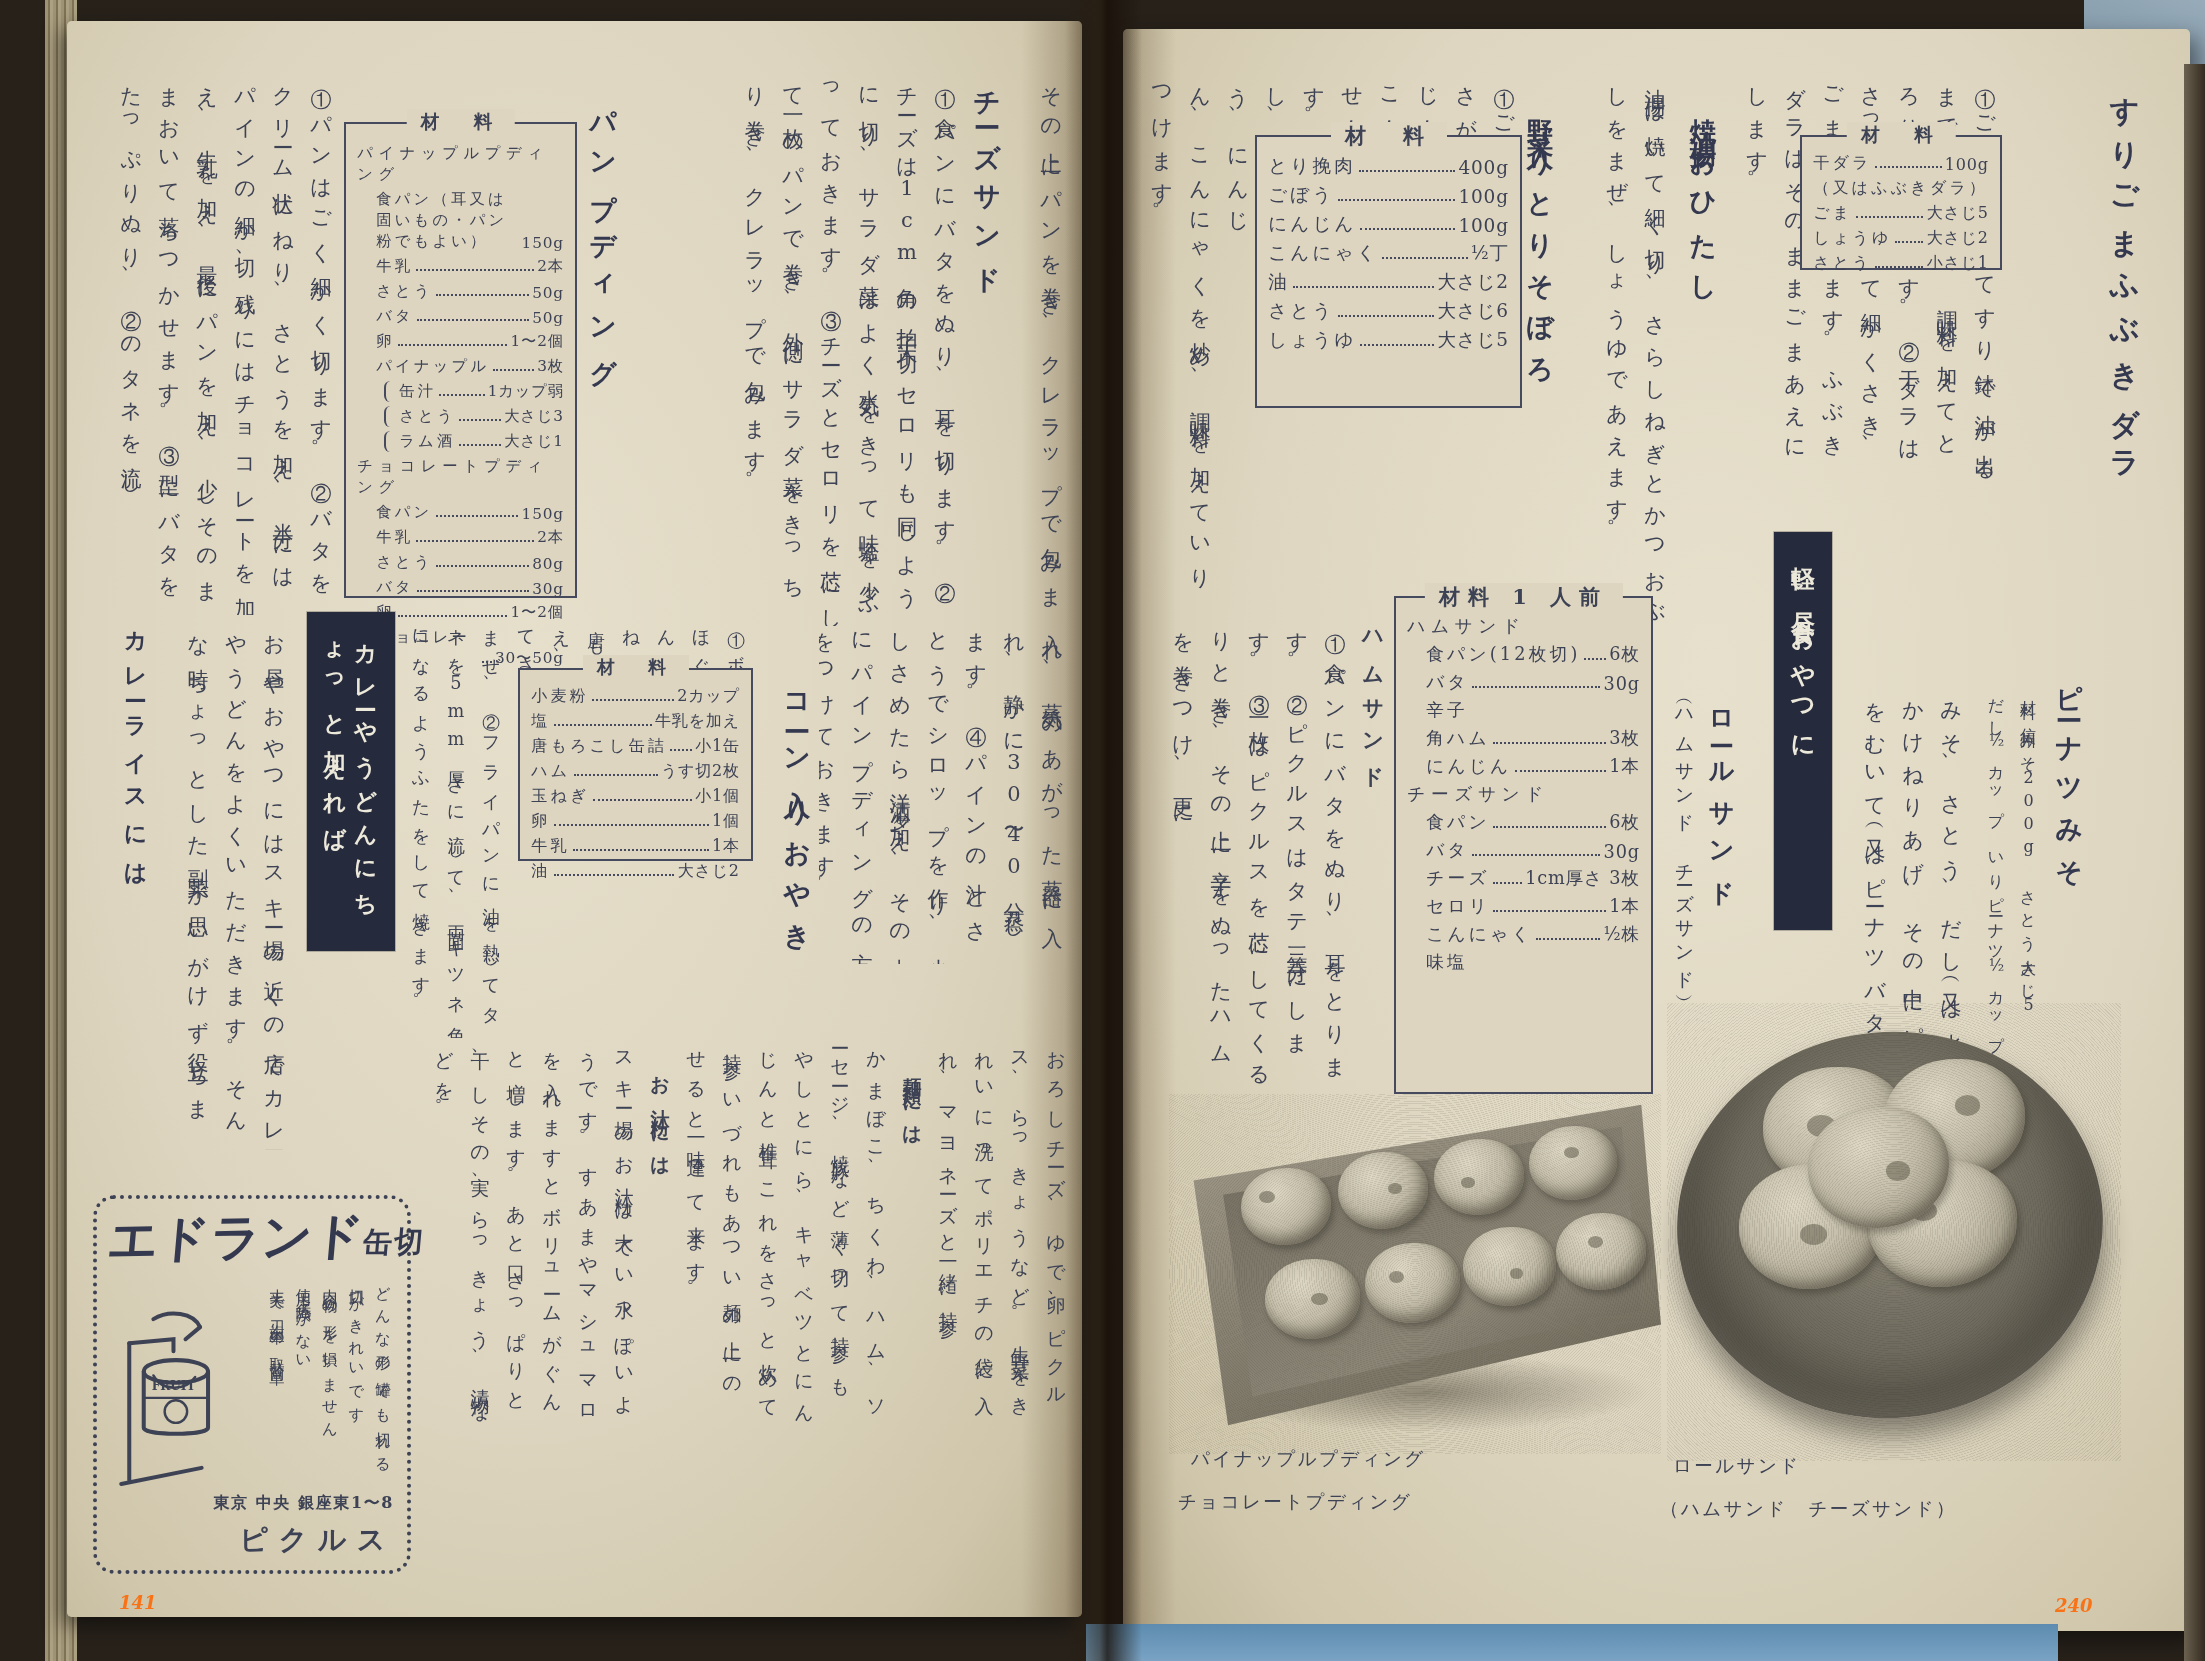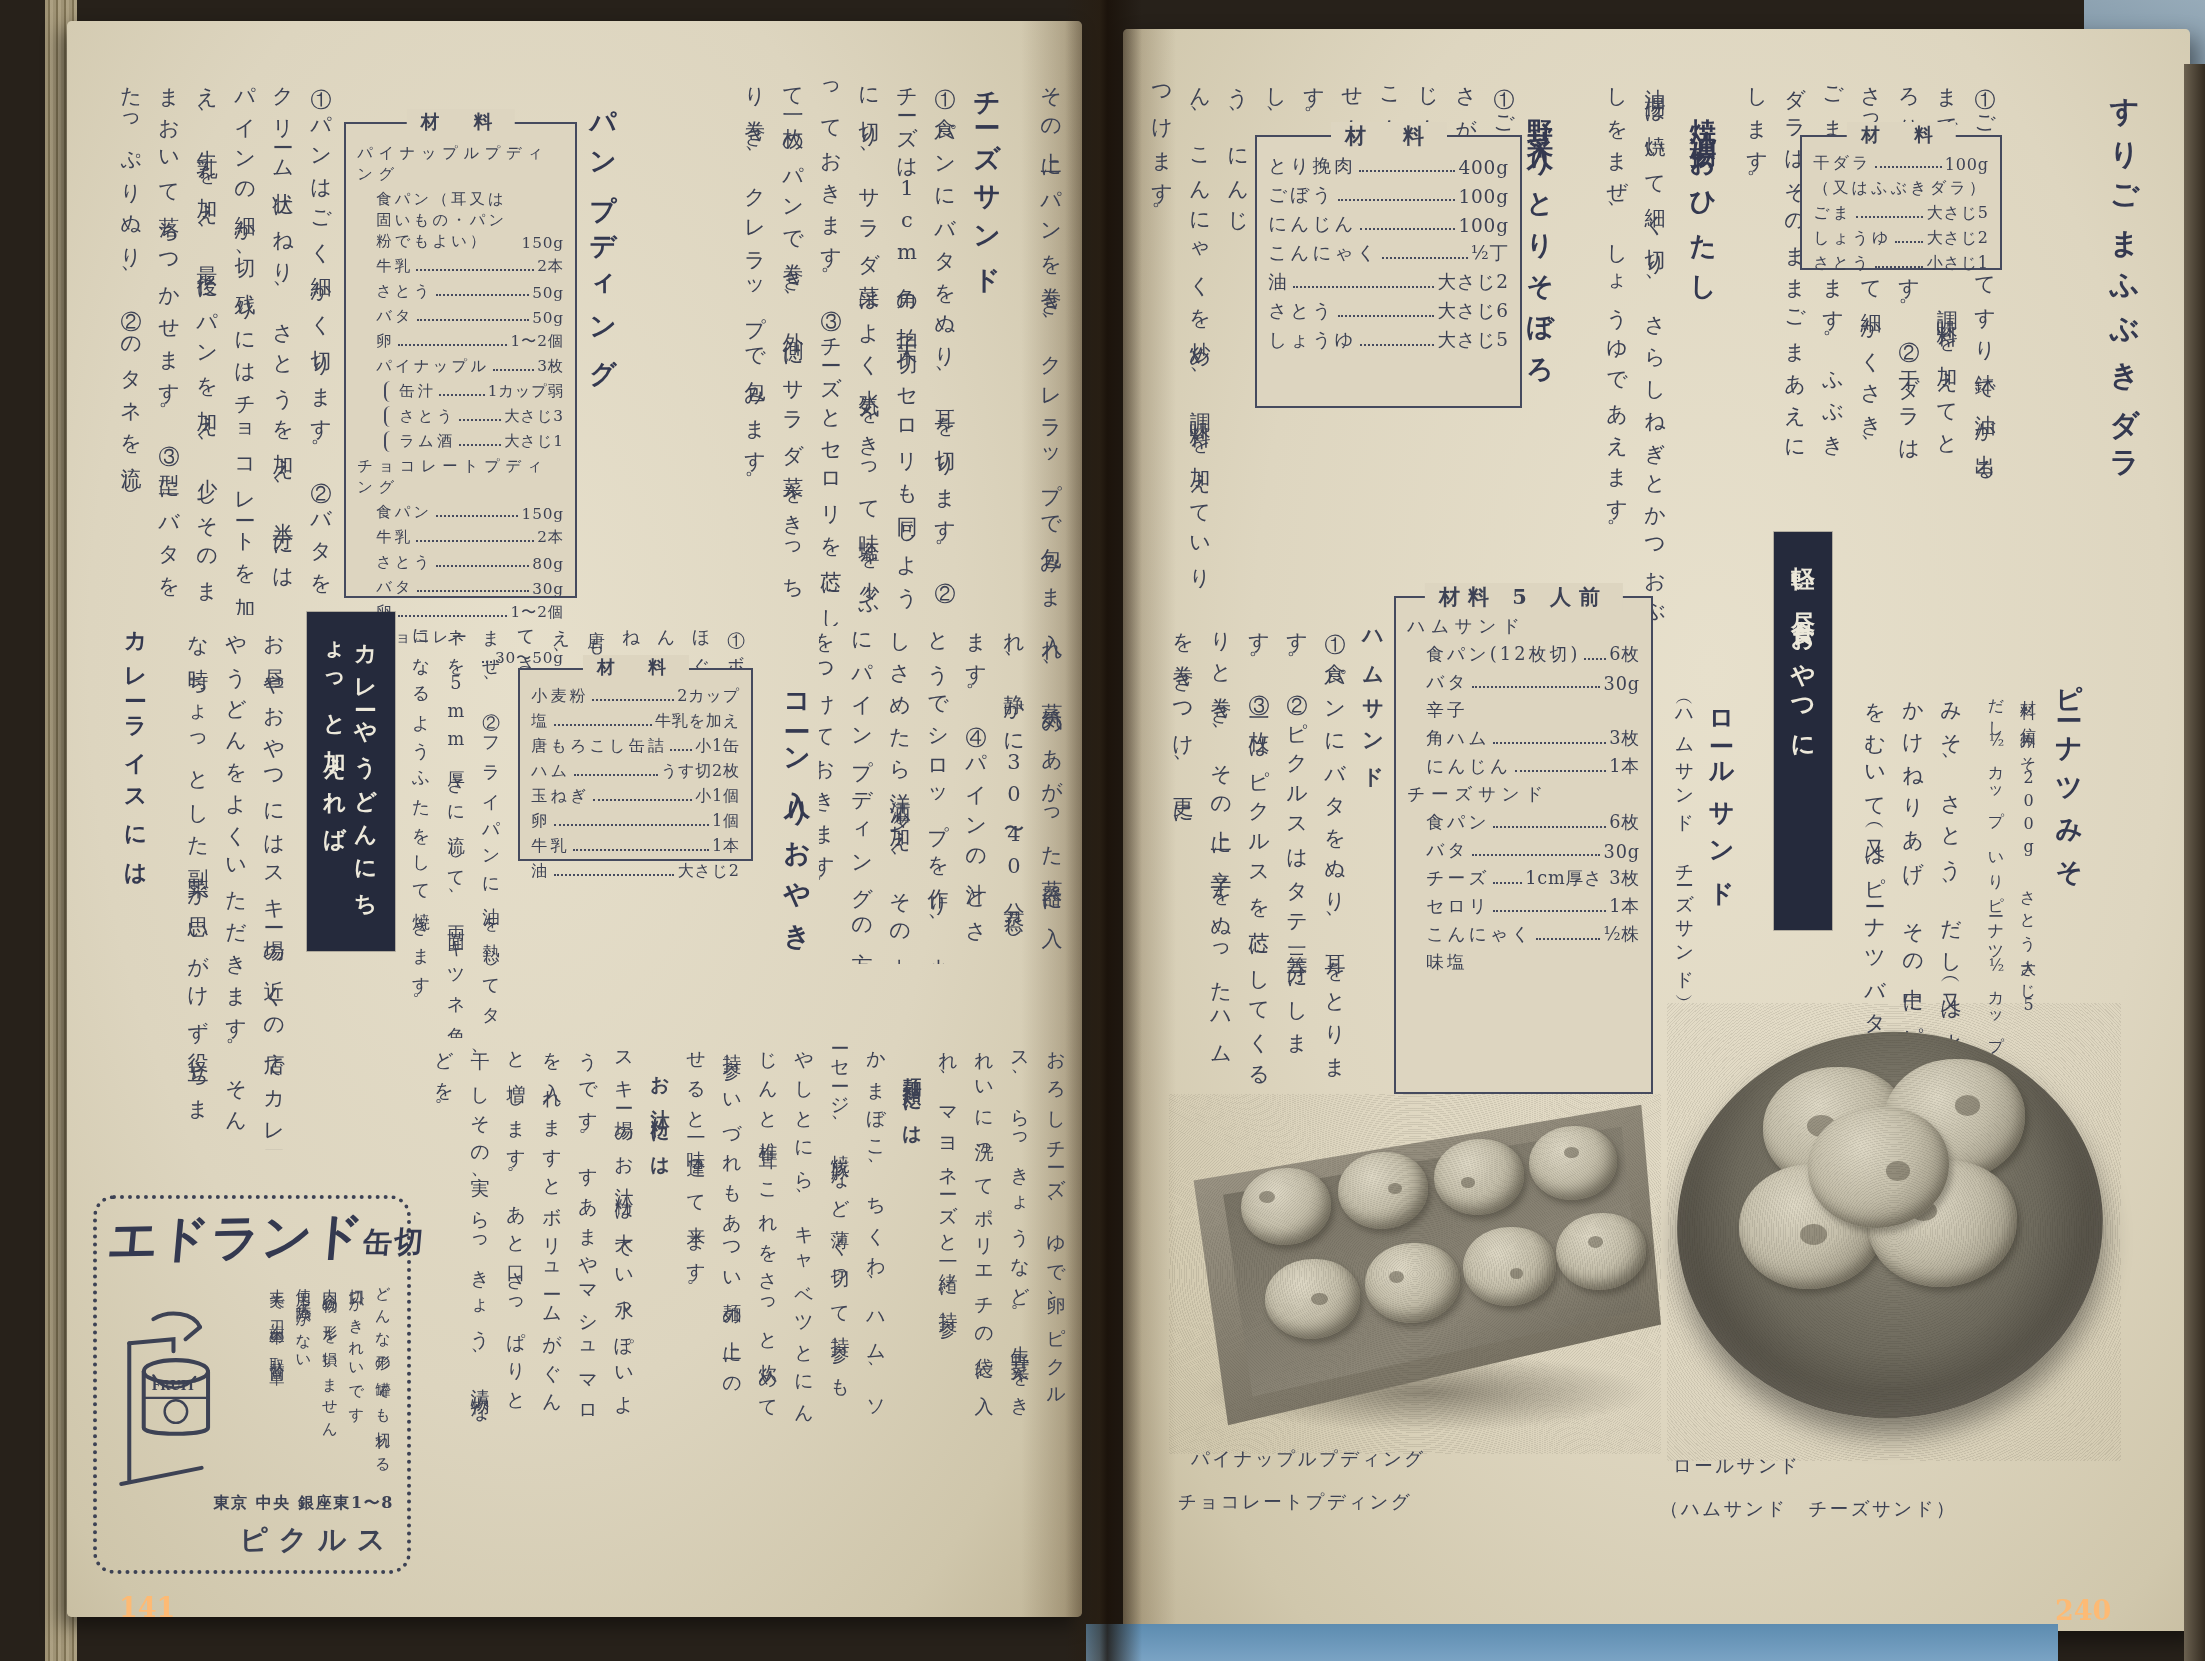--- a/index.html
+++ b/index.html
@@ -62,21 +62,21 @@
   .pan-inner{position:absolute;inset:0;background:linear-gradient(150deg,#6e695c,#8b8576 60%,#555145);
      clip-path:polygon(11% 28%,92% 9%,96% 60%,17% 84%);}
   .blob{position:absolute;border-radius:50% 46% 52% 48%;
      background:radial-gradient(circle at 38% 32%,#ddd7c4 0%,#c3bda9 45%,#948e7c 85%);
      box-shadow:inset -4.8px -6.4px 11.2px rgba(60,55,45,.45), 3.2px 4.8px 6.4px rgba(40,36,28,.35);}
   .blob i{position:absolute;border-radius:50%;background:rgba(90,84,70,.5);}
   .plate{position:absolute;border-radius:50%;transform:rotate(-5deg);
      background:radial-gradient(ellipse at 50% 42%,#8e897a 0%,#6e6a5d 50%,#4c483f 74%,#39362f 92%);
      box-shadow:0 17.7px 27px rgba(0,0,0,.4), inset 0 -11.2px 21px rgba(255,250,230,.12);}
   .caption{position:absolute;font-size:18.5px;letter-spacing:2.4px;color:#3d4254;z-index:1;}
-  .pagenum{position:absolute;font-size:27px;font-weight:600;color:#fdba74;z-index:1;
+  .pagenum{position:absolute;font-size:18px;font-weight:600;font-style:italic;color:#f97316;z-index:1;
      font-family:"DejaVu Serif","Liberation Serif",serif;}
   
   .ad{position:absolute;left:93px;top:1195px;width:310px;height:371px;border:4.8px dotted #3d4254;
       border-radius:21px;z-index:2;}
   .ad-brand{position:absolute;top:4.8px;left:11.2px;font-size:50px;font-weight:900;letter-spacing:0px;
       transform:skewX(-6deg) rotate(-1deg);white-space:nowrap;color:#343950;}
   .ad-product{font-size:29px;font-weight:900;letter-spacing:1.6px;}
   .ad-features{position:absolute;right:11.2px;top:77px;height:257px;writing-mode:vertical-rl;
       text-orientation:upright;font-size:15.3px;letter-spacing:4.8px;line-height:26.5px;}
   .ad-features span{display:block;}
@@ -186,21 +186,21 @@
 
   <div class="vtitle" style="left:1705px;top:693px;font-size:25px;">ロールサンド</div>
   <div class="vtext" style="left:1663px;top:693px;width:40px;height:482px;font-size:18.5px;letter-spacing:4.8px;">（ハムサンド　チーズサンド）</div>
 
   <div class="vtext" style="left:1118px;top:617px;width:533px;height:470px;">
     <span class="hole" style="width:259px;height:470px;"></span>
       <span class="vh" style="padding-top:0;">ハムサンド</span>
       <span class="vp">①食パンにバタをぬり、耳をとります。②ピクルスはタテ三等分にします。③一枚はピクルスを芯にしてくるりと巻き、その上に辛子をぬったハムを巻きつけ、更に</span>
   </div>
   <div class="matbox" style="left:1394px;top:596px;width:259px;height:498px;font-size:17.7px;">
-    <span class="matbox-title">材料 5 人前</span>
+    <span class="matbox-title">材料 1 人前</span>
   <div class="ing-row h">
         <span class="nm">ハムサンド</span>
       </div>
       <div class="ing-row i1">
         <span class="nm">食パン(12枚切)</span>
         <span class="ld"></span>
         <span class="am">6枚</span>
       </div>
       <div class="ing-row i1">
         <span class="nm">バタ</span>

